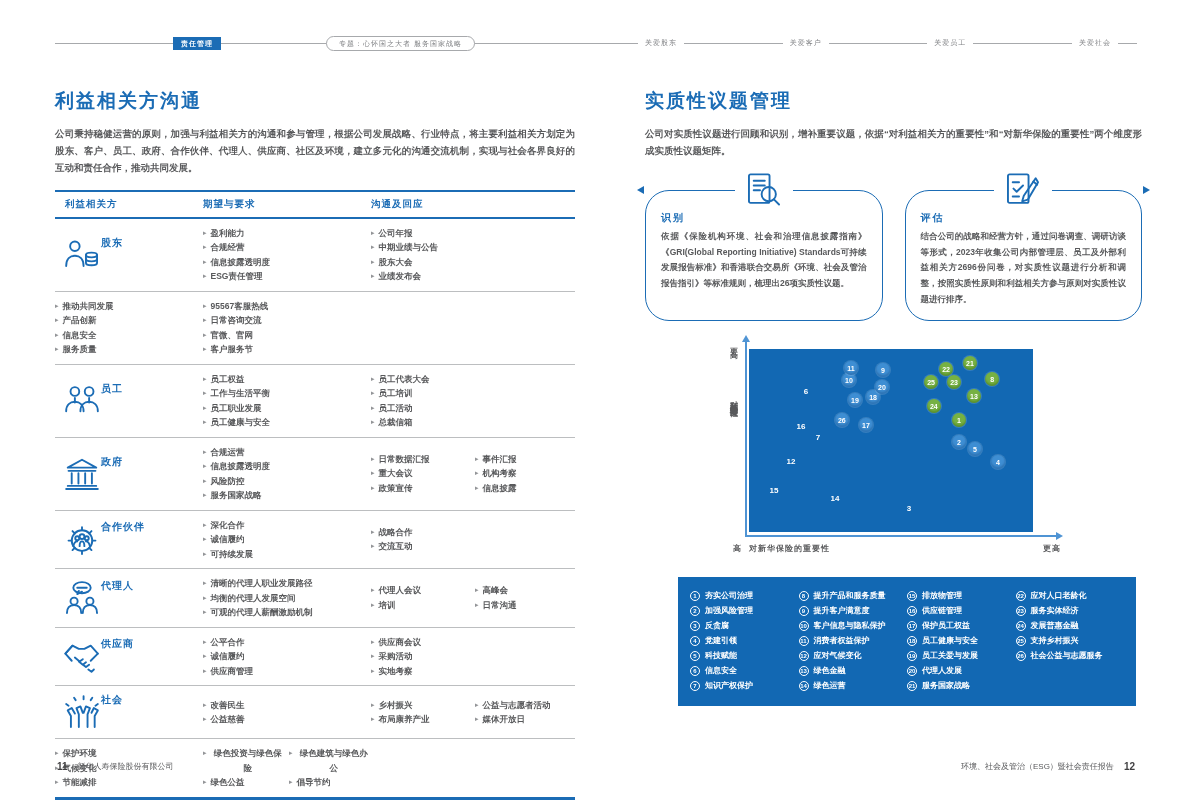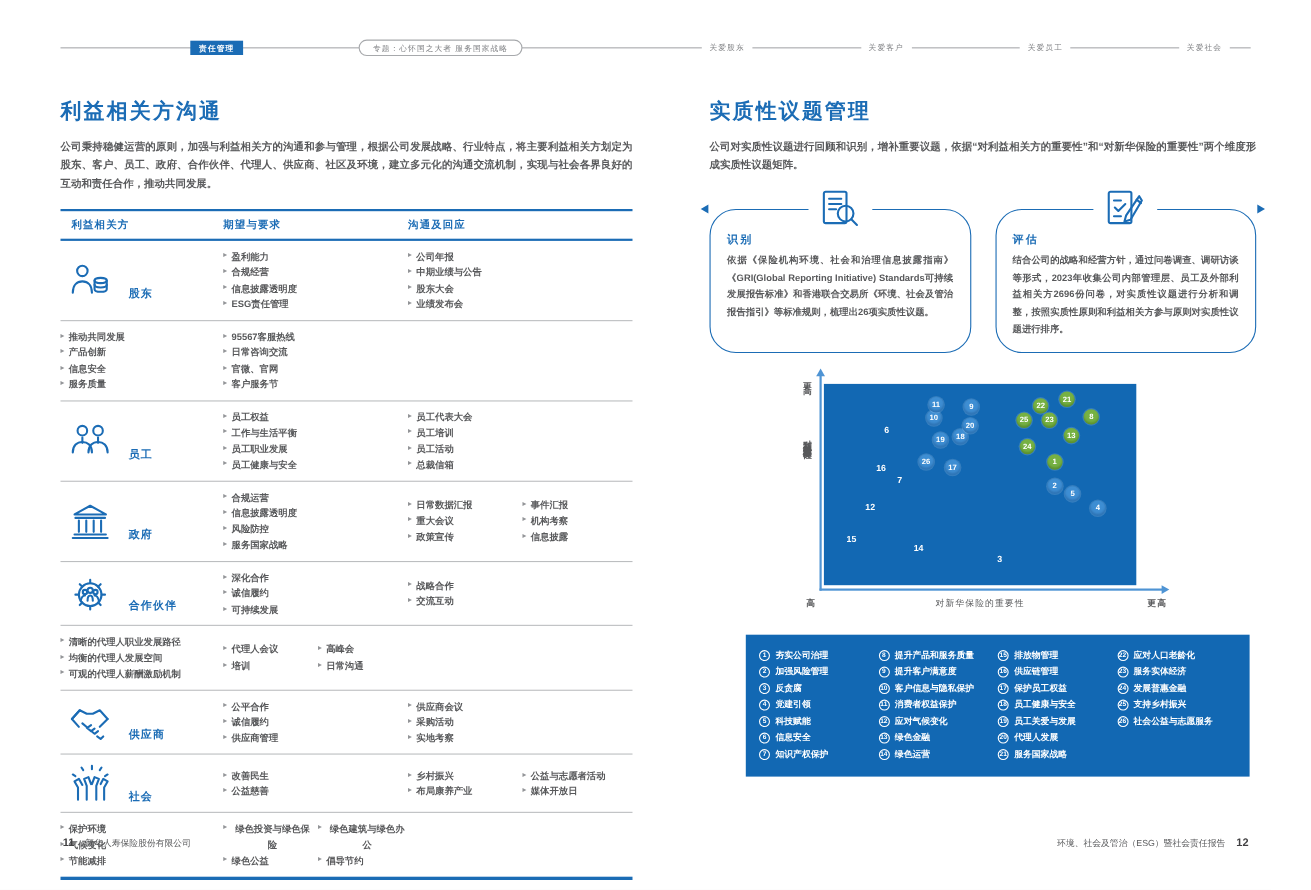--- a/index.html
+++ b/index.html
@@ -22,21 +22,21 @@
   .sec-title{font-size:19px;font-weight:bold;color:#1b6cb5;letter-spacing:2px;}
   .intro{margin-top:12px;font-size:9.5px;line-height:1.78;color:#58595b;font-weight:600;text-align:justify;}
   
   .stable{margin-top:13px;}
   .thead{display:grid;grid-template-columns:148px 168px 1fr;border-top:2px solid #1b6cb5;border-bottom:2px solid #1b6cb5;
     padding:6px 0;}
   .thead span{font-size:9.5px;font-weight:bold;color:#1b6cb5;letter-spacing:1px;}
   .thead span:nth-child(1){padding-left:10px;}
   .trow{display:grid;grid-template-columns:148px 168px 1fr;align-items:center;border-bottom:1px solid #bcbec0;padding:7px 0;}
   .trow:last-child{border-bottom:3px solid #1b6cb5;}
-  .stake{display:flex;align-items:flex-end;gap:16px;padding-left:8px;}
+  .stake{display:flex;align-items:flex-start;gap:0;padding-left:8px;}
   .stake .sname{font-size:10px;font-weight:bold;color:#1b6cb5;letter-spacing:1px;}
   ul.bullets{list-style:none;margin:0;padding:0;}
   ul.bullets li{font-size:8.5px;font-weight:700;color:#58595b;line-height:14.5px;display:flex;gap:4px;align-items:flex-start;}
   ul.bullets li::before{content:"▸";color:#939598;font-size:7px;line-height:14.5px;}
   .resp-groups{display:flex;gap:4px;}
   .resp-groups ul{flex:1;text-align:center;}
   .rowicon{width:38px;height:38px;flex-shrink:0;}
   .rowicon svg{width:38px;height:38px;stroke:#1b6cb5;fill:none;stroke-width:2.4;stroke-linecap:round;stroke-linejoin:round;}
   
   .process-row{margin-top:30px;display:flex;gap:22px;}
@@ -51,21 +51,21 @@
   
   .chart-wrap{position:relative;height:222px;margin-top:18px;}
   .plot{position:absolute;left:104px;top:10px;width:284px;height:183px;background:#1268b3;}
   .yaxis{position:absolute;left:100px;top:2px;width:2px;height:196px;background:#4f94d4;}
   .yaxis::before{content:"";position:absolute;top:-6px;left:-3px;border-left:4px solid transparent;border-right:4px solid transparent;border-bottom:7px solid #4f94d4;}
   .xaxis{position:absolute;left:100px;top:196px;width:312px;height:2px;background:#4f94d4;}
   .xaxis::after{content:"";position:absolute;right:-6px;top:-3px;border-top:4px solid transparent;border-bottom:4px solid transparent;border-left:7px solid #4f94d4;}
   .ylab-top{position:absolute;left:82px;top:2px;writing-mode:vertical-rl;font-size:8px;font-weight:bold;color:#58595b;letter-spacing:2px;}
   .ytitle{position:absolute;left:82px;top:55px;writing-mode:vertical-rl;font-size:8px;font-weight:bold;color:#58595b;letter-spacing:1px;}
   .xlab-min{position:absolute;left:88px;top:204px;font-size:8px;font-weight:bold;color:#58595b;}
-  .xtitle{position:absolute;left:104px;top:204px;width:284px;text-align:center;font-size:8px;font-weight:normal;color:#58595b;letter-spacing:1px;}
+  .xtitle{position:absolute;left:104px;top:204px;width:284px;font-size:8px;font-weight:bold;color:#58595b;letter-spacing:1px;}
   .xlab-max{position:absolute;left:398px;top:204px;font-size:8px;font-weight:bold;color:#58595b;letter-spacing:1px;}
   .pt{position:absolute;transform:translate(-50%,-50%);display:flex;align-items:center;justify-content:center;
     font-size:7px;font-weight:bold;color:#fff;}
   .pt.blue{width:14px;height:14px;border-radius:50%;background:#3e8ed3;box-shadow:inset 0 -2px 2px rgba(0,40,90,.25),0 0 0 1px rgba(255,255,255,.15);}
   .pt.green{width:14px;height:14px;border-radius:50%;background:#76b143;box-shadow:inset 0 -2px 2px rgba(30,70,0,.3),0 0 0 1px rgba(255,255,255,.15);}
   .pt.plain{font-size:8px;}
   
   .legend{margin-top:16px;margin-left:33px;width:458px;box-sizing:border-box;background:#1268b3;padding:13px 12px;display:flex;}
   .lcol{flex:1;display:flex;flex-direction:column;gap:2.5px;}
   .litem{display:flex;gap:5px;align-items:flex-start;font-size:8px;font-weight:600;color:#ffffff;line-height:12.5px;}
@@ -217,20 +217,31 @@
               <li>可持续发展</li>
             </ul>
             <div class="resp-groups">
               <ul class="bullets">
                 <li>战略合作</li>
                 <li>交流互动</li>
               </ul>
             </div>
           </div>
           <div class="trow">
+            <div class="stake">
+              <span class="rowicon"><svg viewBox="0 0 48 48">
+                  <ellipse cx="24" cy="11" rx="11" ry="7"></ellipse>
+                  <path d="M18 11h12M20 15l-2 4 6-3"></path>
+                  <circle cx="14" cy="28" r="4.5"></circle>
+                  <circle cx="34" cy="28" r="4.5"></circle>
+                  <path d="M5 43c0-7 4-10 9-10s9 3 9 10"></path>
+                  <path d="M25 43c0-7 4-10 9-10s9 3 9 10"></path>
+                </svg></span>
+              <span class="sname">代理人</span>
+            </div>
             <ul class="bullets">
               <li>清晰的代理人职业发展路径</li>
               <li>均衡的代理人发展空间</li>
               <li>可观的代理人薪酬激励机制</li>
             </ul>
             <div class="resp-groups">
               <ul class="bullets">
                 <li>代理人会议</li>
                 <li>培训</li>
               </ul>

